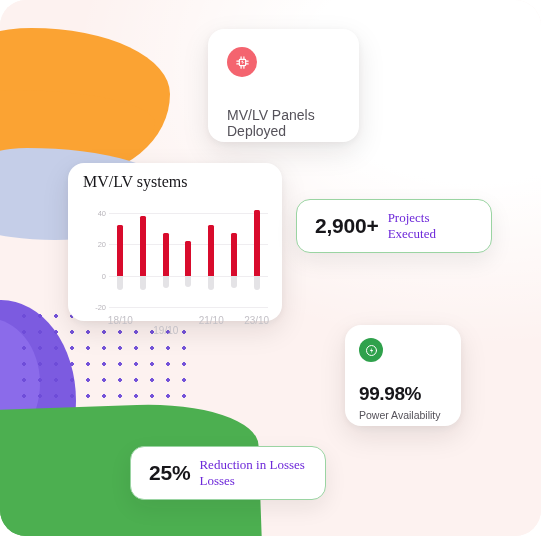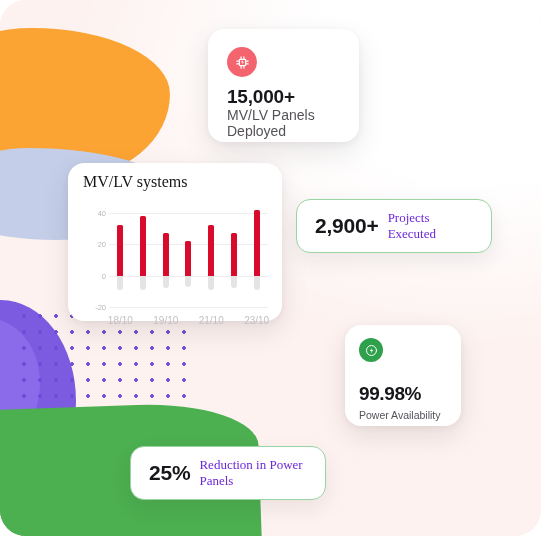--- a/index.html
+++ b/index.html
@@ -184,21 +184,20 @@
   <div class="deco" id="sheen"></div>
 
   <div class="card" id="card-panels">
     <div class="icon-wrap">
       <svg width="17" height="17" viewBox="0 0 24 24" fill="none" stroke="#ffffff" stroke-width="1.7" stroke-linecap="round" stroke-linejoin="round">
         <rect x="7.5" y="7.5" width="9" height="9" rx="1.2"></rect>
         <path d="M10 4v3.5M14 4v3.5M10 16.5V20M14 16.5V20M4 10h3.5M4 14h3.5M16.5 10H20M16.5 14H20"></path>
         <path d="M13.2 9.6h-2.1l-.9 2.2h2l-.8 2.6 2.8-3.2h-1.9z" fill="#ffffff" stroke="none"></path>
       </svg>
     </div>
-    <div class="stat-value">15,000+</div>
     <div class="stat-label">MV/LV Panels Deployed</div>
   </div>
 
   <div class="card" id="card-chart">
     <div id="chart-title">MV/LV systems</div>
     <div id="plot">
         <div class="gridline" style="top: 7.84615px;"></div>
         <div class="ytick" style="top: 7.84615px;">40</div>
         <div class="gridline" style="top: 39.2308px;"></div>
         <div class="ytick" style="top: 39.2308px;">20</div>
@@ -230,21 +229,21 @@
           <div class="barcol">
             <div class="bar-pos" style="top: 28.2462px; height: 42.3692px; background: rgb(216, 11, 44);"></div>
             <div class="bar-neg" style="top: 70.6154px; height: 12.5538px; background: rgb(228, 227, 230);"></div>
           </div>
           <div class="barcol">
             <div class="bar-pos" style="top: 4.70769px; height: 65.9077px; background: rgb(216, 11, 44);"></div>
             <div class="bar-neg" style="top: 70.6154px; height: 14.1231px; background: rgb(228, 227, 230);"></div>
           </div>
         </div>
         <div class="xtick" style="left: 40.3571px; top: 110px;">18/10</div>
-        <div class="xtick" style="left: 85.7857px; top: 110px;">19/10</div>
+        <div class="xtick" style="left: 85.7857px; top: 120px;">19/10</div>
         <div class="xtick" style="left: 131.214px; top: 110px;">21/10</div>
         <div class="xtick" style="left: 176.643px; top: 110px;">23/10</div>
       </div>
   </div>
 
   <div class="pill" id="pill-projects">
     <span class="pill-value">2,900+</span>
     <span class="pill-label">Projects Executed</span>
   </div>
 
@@ -254,16 +253,16 @@
         <circle cx="12" cy="12" r="8"></circle>
         <path d="M12.9 7.4l-3.4 5.2h2.6l-.9 4 3.4-5.3h-2.6z" fill="#ffffff" stroke="none"></path>
       </svg>
     </div>
     <div class="stat-value">99.98%</div>
     <div class="stat-label">Power Availability</div>
   </div>
 
   <div class="pill" id="pill-losses">
     <span class="pill-value">25%</span>
-    <span class="pill-label">Reduction in Power Panels</span>
+    <span class="pill-label">Reduction in Losses Losses</span>
   </div>
 
 </div>
 
 </body></html>

